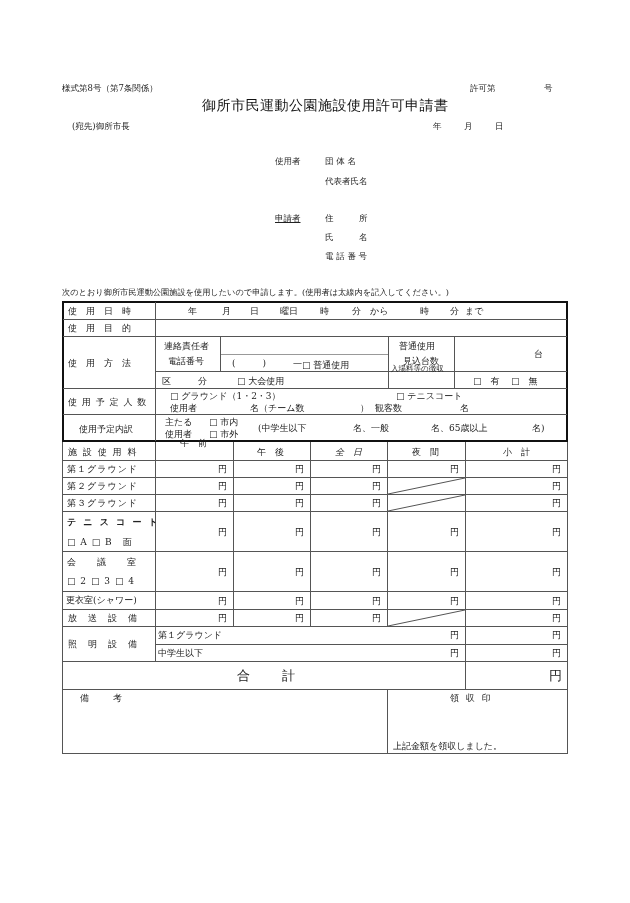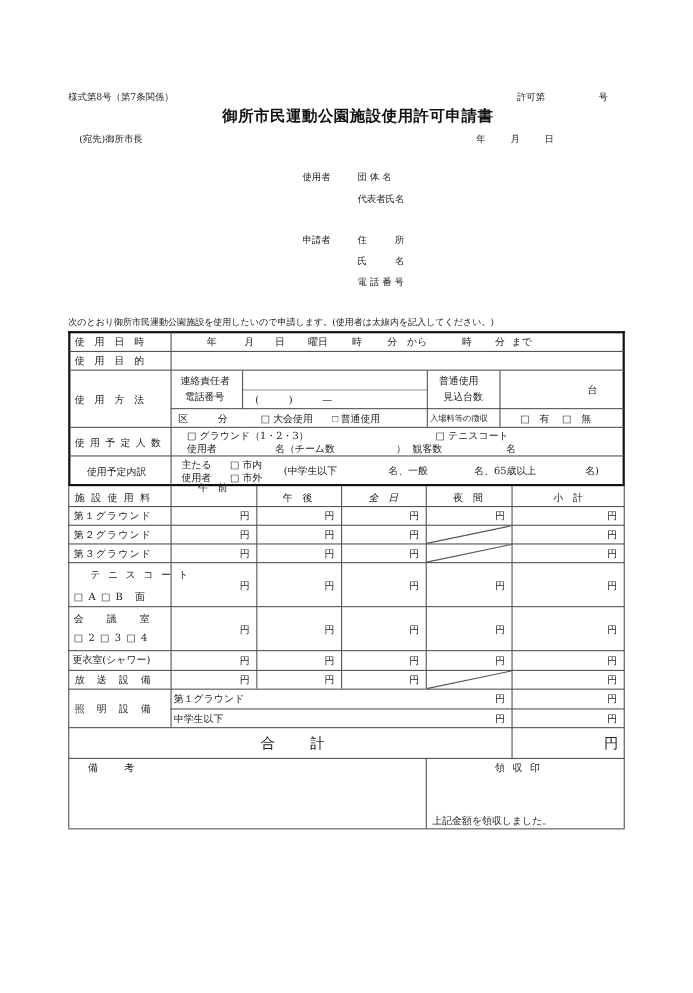--- a/index.html
+++ b/index.html
@@ -17,30 +17,30 @@
   .spread { display:flex; justify-content:space-between; }
   .yen { position:absolute; font-size:9px; }
   .diag { position:absolute; }
 </style>
 </head>
 <body>
 
 <div class="abs sm" style="left:62px;top:83px;">様式第8号（第7条関係）</div>
 <div class="abs sm" style="left:470px;top:83px;">許可第</div>
 <div class="abs sm" style="left:544px;top:83px;">号</div>
-<div class="abs title" style="left:202px;top:97px;font-weight:bold;">御所市民運動公園施設使用許可申請書</div>
+<div class="abs title" style="left:202px;top:97px;">御所市民運動公園施設使用許可申請書</div>
 <div class="abs sm" style="left:72px;top:121px;">(宛先)御所市長</div>
 <div class="abs sm" style="left:433px;top:121px;">年</div>
 <div class="abs sm" style="left:464px;top:121px;">月</div>
 <div class="abs sm" style="left:495px;top:121px;">日</div>
 
 <div class="abs sm" style="left:275px;top:156px;">使用者</div>
 <div class="abs sm" style="left:325px;top:156px;">団 体 名</div>
 <div class="abs sm" style="left:325px;top:176px;">代表者氏名</div>
-<div class="abs sm" style="left:275px;top:213px;">申請者</div>
+<div class="abs sm" style="left:275px;top:213px;text-decoration:underline;">申請者</div>
 <div class="abs sm" style="left:325px;top:213px;">住　　　所</div>
 <div class="abs sm" style="left:325px;top:232px;">氏　　　名</div>
 <div class="abs sm" style="left:325px;top:251px;">電 話 番 号</div>
 
 <div class="abs sm" style="left:62px;top:287px;font-size:8.2px;">次のとおり御所市民運動公園施設を使用したいので申請します。(使用者は太線内を記入してください。)</div>
 
 <div class="line thick" style="left:62px;top:301px;width:506px;height:2px;"></div>
 <div class="line thick" style="left:62px;top:301px;width:2px;height:140px;"></div>
 <div class="line thick" style="left:566px;top:301px;width:2px;height:140px;"></div>
 <div class="line thick" style="left:62px;top:440px;width:506px;height:2px;"></div>
@@ -112,22 +112,22 @@
 <div class="cell-text" style="left:168px;top:355px;">電話番号</div>
 <div class="abs" style="left:222px;top:338px;width:164px;height:15px;"></div>
 <div class="cell-text" style="left:232px;top:357px;">(　　　)　　　—</div>
 <div class="cell-text" style="left:399px;top:340px;">普通使用</div>
 <div class="cell-text" style="left:403px;top:355px;">見込台数</div>
 <div class="cell-text" style="left:534px;top:348px;">台</div>
 <div class="abs" style="left:456px;top:338px;width:70px;height:32px;"></div>
 
 <div class="cell-text" style="left:162px;top:375px;">区　　　分</div>
 <div class="cell-text" style="left:237px;top:375px;">□ 大会使用</div>
-<div class="cell-text" style="left:302px;top:375px;font-family:Liberation Serif, serif;">□ 普通使用</div>
-<div class="cell-text" style="left:391px;top:376px;font-size:7.5px;">入場料等の徴収</div>
+<div class="cell-text" style="left:302px;top:359px;">□ 普通使用</div>
+<div class="cell-text" style="left:391px;top:364px;font-size:7.5px;">入場料等の徴収</div>
 <div class="cell-text" style="left:473px;top:375px;">□　有</div>
 <div class="cell-text" style="left:511px;top:375px;">□　無</div>
 
 <div class="cell-text" style="left:68px;top:396px;letter-spacing:1px;">使 用 予 定 人 数</div>
 <div class="cell-text" style="left:170px;top:390px;">□ グラウンド（1・2・3）</div>
 <div class="cell-text" style="left:396px;top:390px;">□ テニスコート</div>
 <div class="cell-text" style="left:170px;top:402px;">使用者</div>
 <div class="cell-text" style="left:250px;top:402px;">名（チーム数</div>
 <div class="cell-text" style="left:360px;top:402px;">）</div>
 <div class="cell-text" style="left:375px;top:402px;">観客数</div>
@@ -147,21 +147,21 @@
 <div class="cell-text" style="left:180px;top:437px;">午　前</div>
 <div class="cell-text" style="left:257px;top:446px;">午　後</div>
 <div class="cell-text" style="left:335px;top:446px;font-style:italic;">全　日</div>
 <div class="cell-text" style="left:412px;top:446px;">夜　間</div>
 <div class="cell-text" style="left:503px;top:446px;">小　計</div>
 
 <div class="cell-text" style="left:67px;top:463px;letter-spacing:1px;">第１グラウンド</div>
 <div class="cell-text" style="left:67px;top:480px;letter-spacing:1px;">第２グラウンド</div>
 <div class="cell-text" style="left:67px;top:497px;letter-spacing:1px;">第３グラウンド</div>
 
-<div class="cell-text" style="left:82px;top:516px;letter-spacing:2px;">テ ニ ス コ ー ト</div>
+<div class="cell-text" style="left:67px;top:516px;letter-spacing:2px;font-weight:bold;">テ ニ ス コ ー ト</div>
 <div class="cell-text" style="left:67px;top:536px;letter-spacing:1px;">□ A □ B　面</div>
 <div class="cell-text" style="left:67px;top:556px;letter-spacing:1px;">会　　議　　室</div>
 <div class="cell-text" style="left:67px;top:576px;letter-spacing:1px;">□ 2 □ 3 □ 4</div>
 
 <div class="cell-text" style="left:66px;top:594px;">更衣室(シャワー)</div>
 <div class="cell-text" style="left:68px;top:612px;letter-spacing:1px;">放　送　設　備</div>
 <div class="cell-text" style="left:68px;top:638px;letter-spacing:1px;">照　明　設　備</div>
 <div class="cell-text" style="left:158px;top:629px;">第１グラウンド</div>
 <div class="cell-text" style="left:158px;top:647px;">中学生以下</div>
 

